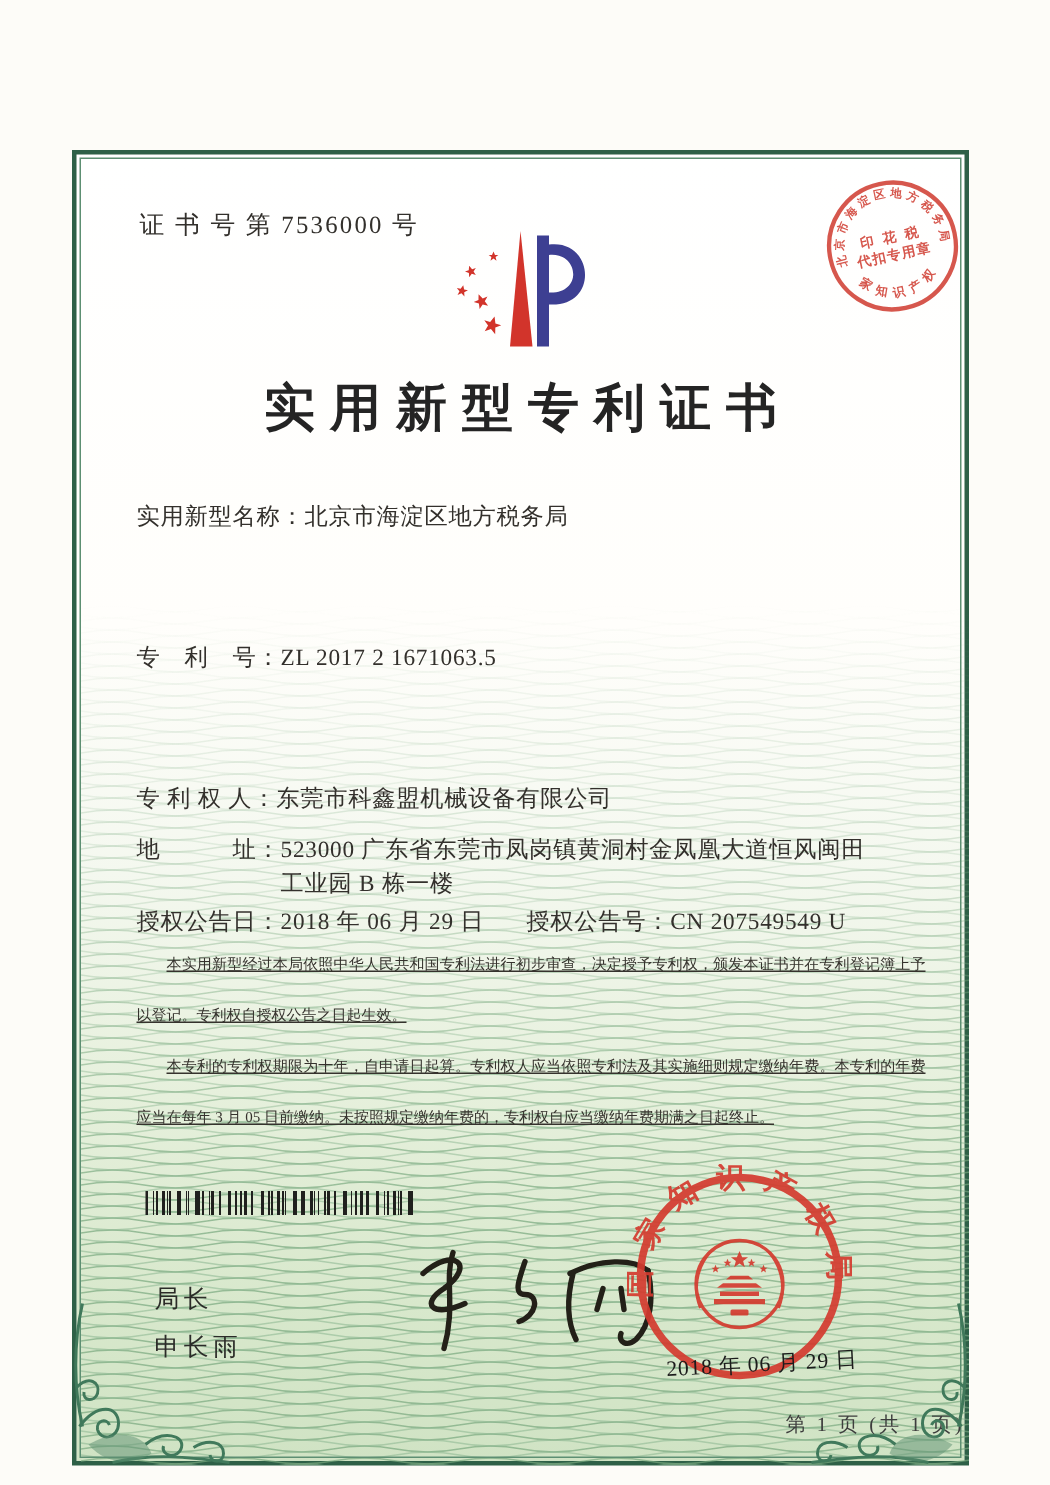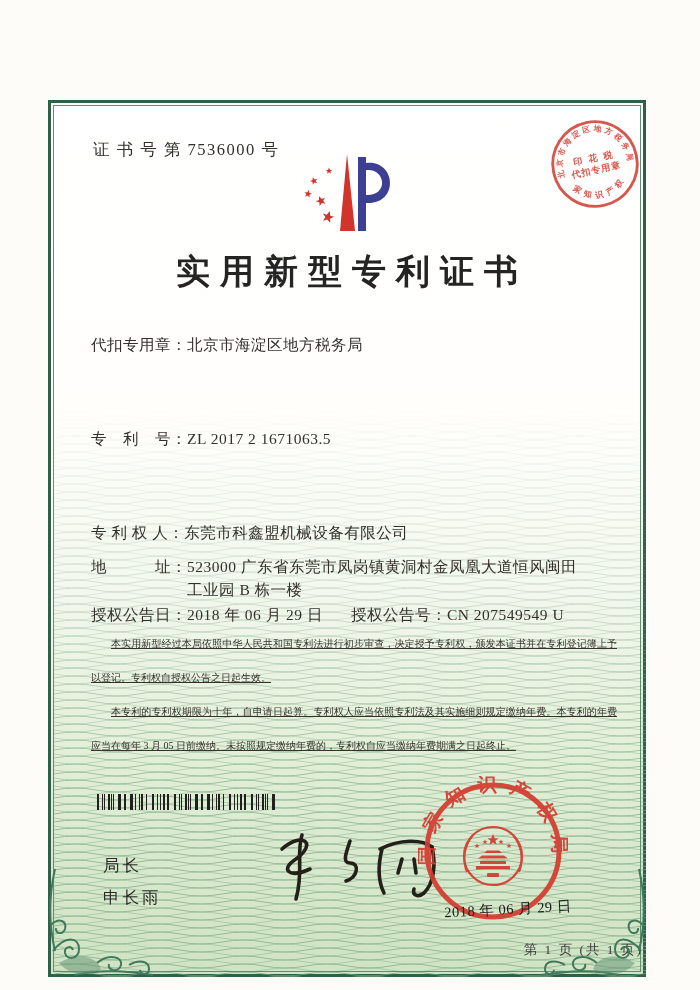--- a/index.html
+++ b/index.html
@@ -106,21 +106,21 @@
         <text x="50" y="59.5" text-anchor="middle" font-size="9.5" font-weight="700" fill="#cf3a2e" letter-spacing="1">代扣专用章</text>
         <text font-size="8.5" font-weight="700" fill="#cf3a2e" letter-spacing="4.5">
           <textPath href="#tsBot" startOffset="50%" text-anchor="middle">国家知识产权局</textPath>
         </text>
       </g>
     </svg>
 
     <div class="abs title">实用新型专利证书</div>
 
     <div class="abs frow" style="top:230px">
-      <span>代扣专用章：</span><span class="val">北京市海淀区地方税务局</span>
+      <span>实用新型名称：</span><span class="val">北京市海淀区地方税务局</span>
     </div>
     <div class="abs frow" style="top:324px">
       <span>专　利　号：</span><span class="val">ZL 2017 2 1671063.5</span>
     </div>
     <div class="abs frow" style="top:418px">
       <span>专 利 权 人：</span><span class="val">东莞市科鑫盟机械设备有限公司</span>
     </div>
     <div class="abs frow" style="top:452px">
       <span style="vertical-align:top">地　　　址：</span><span class="val val-pre">523000 广东省东莞市凤岗镇黄洞村金凤凰大道恒风闽田
 工业园 B 栋一楼</span>

